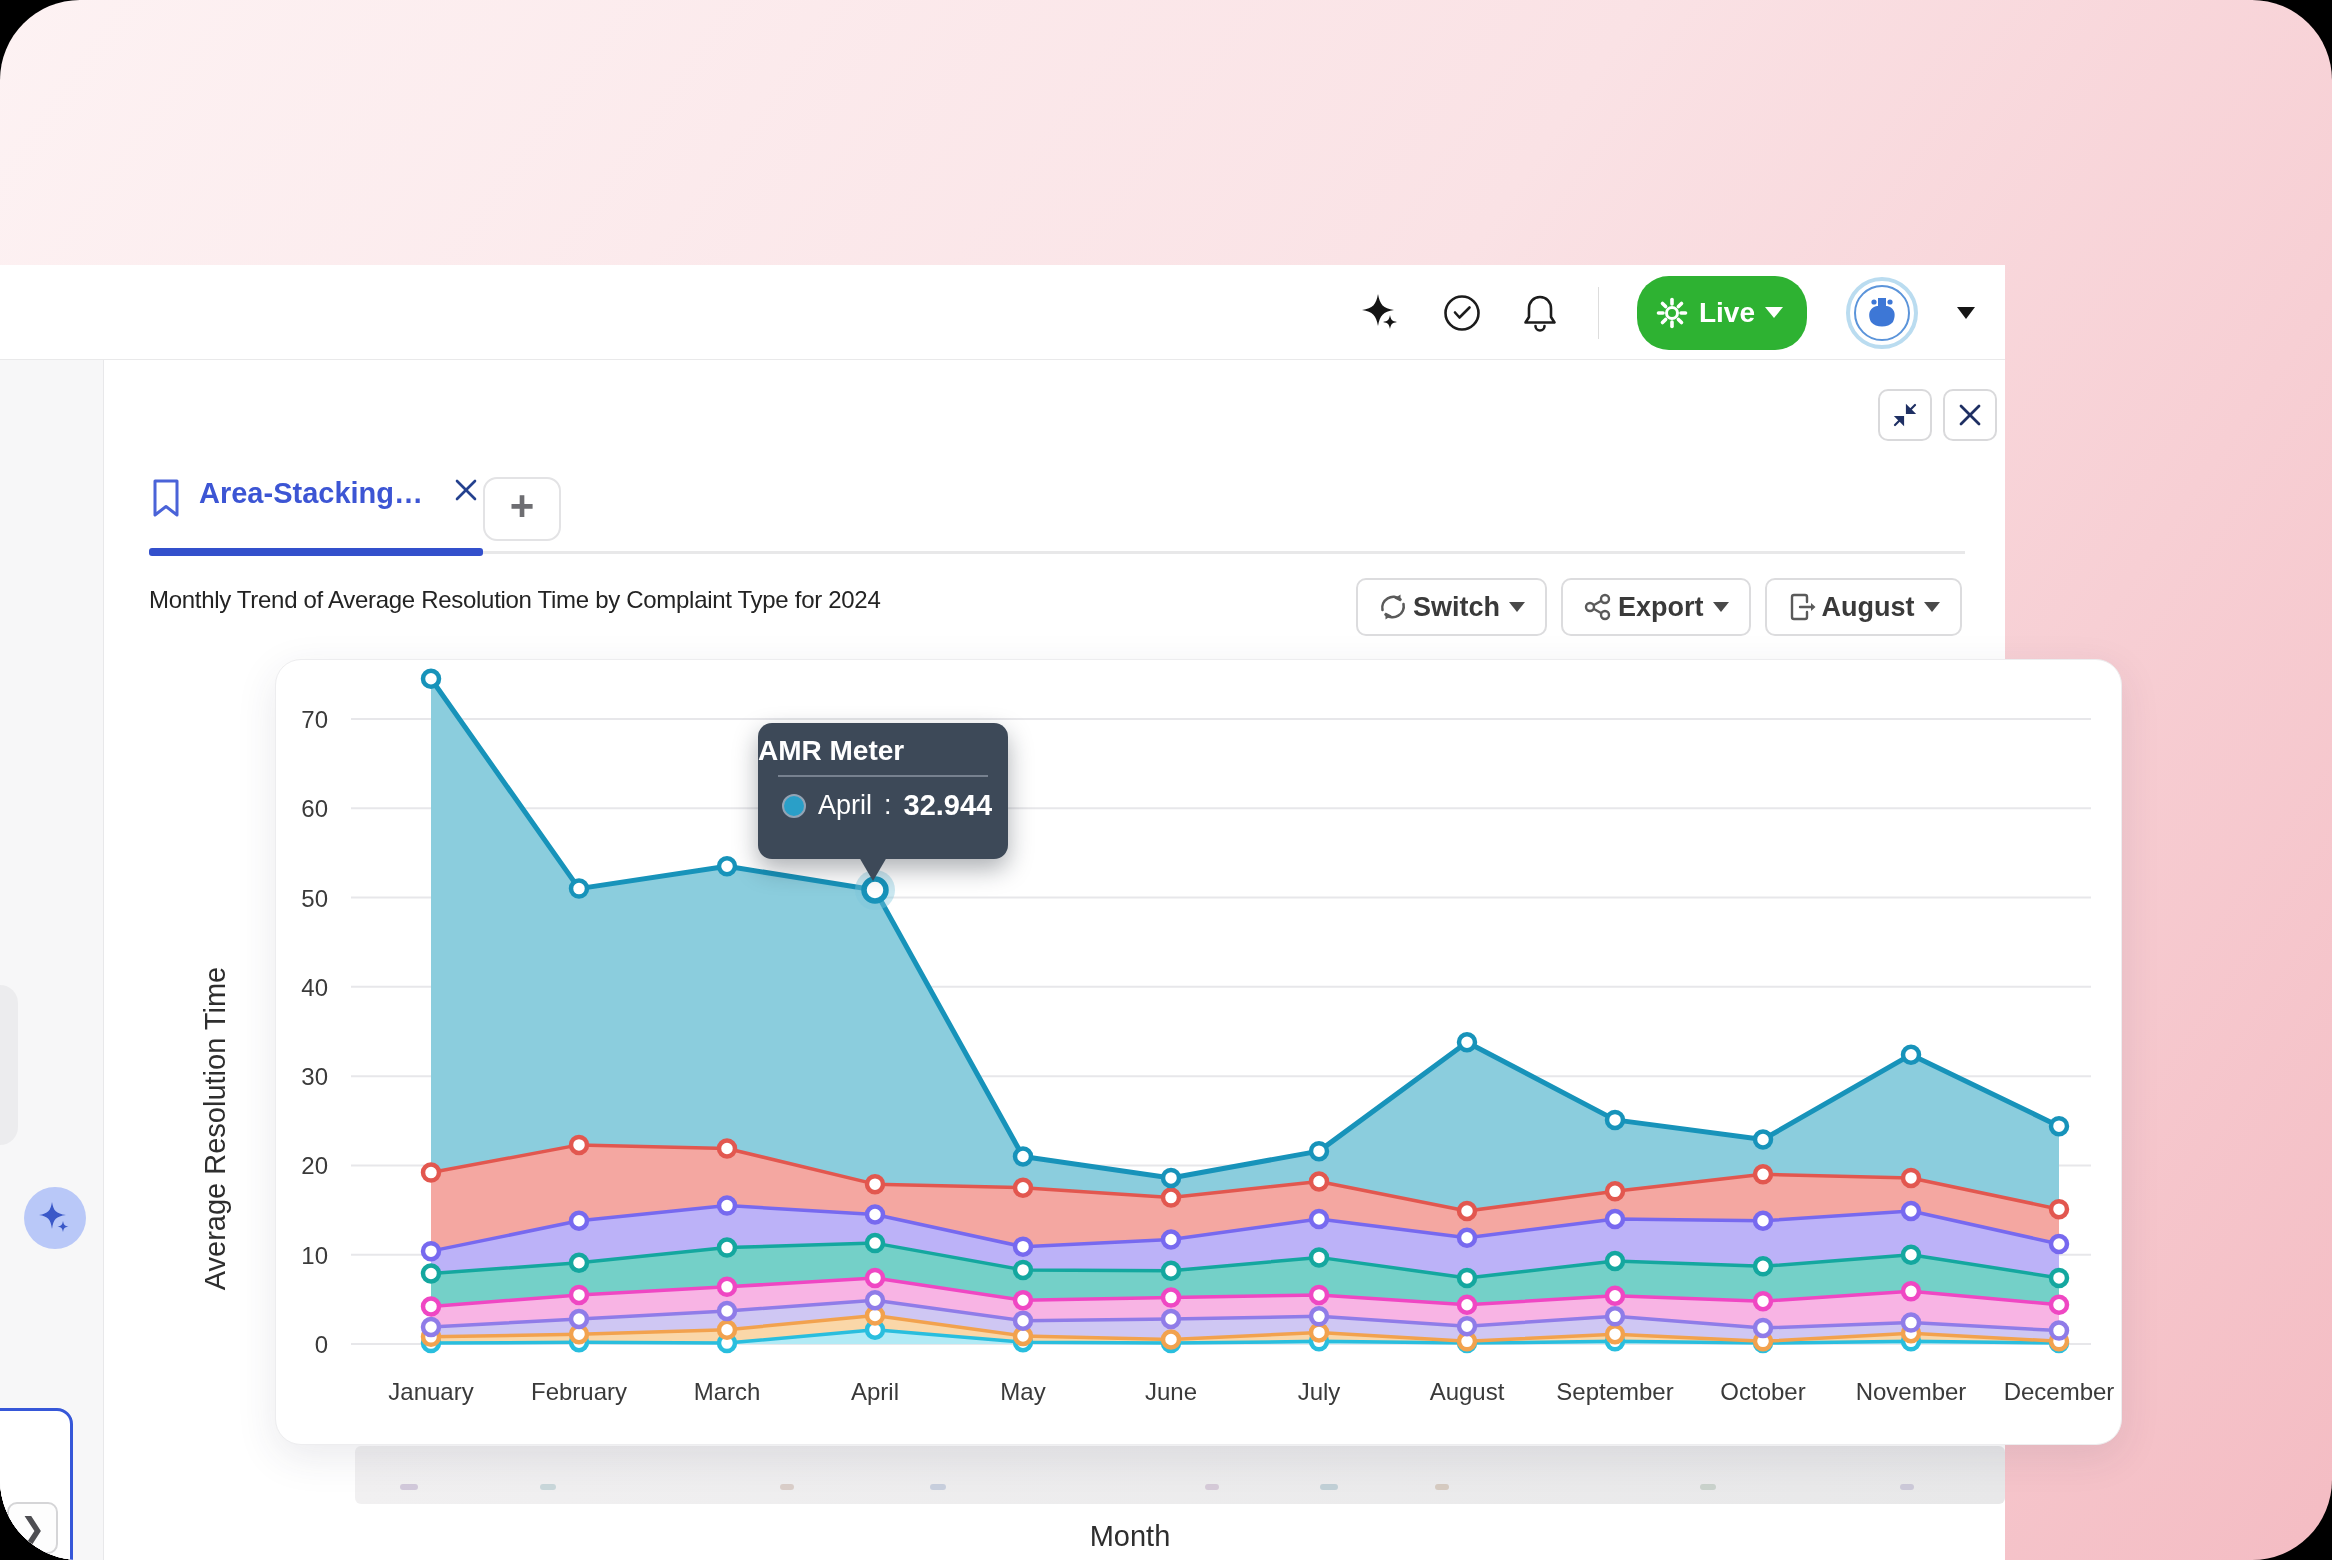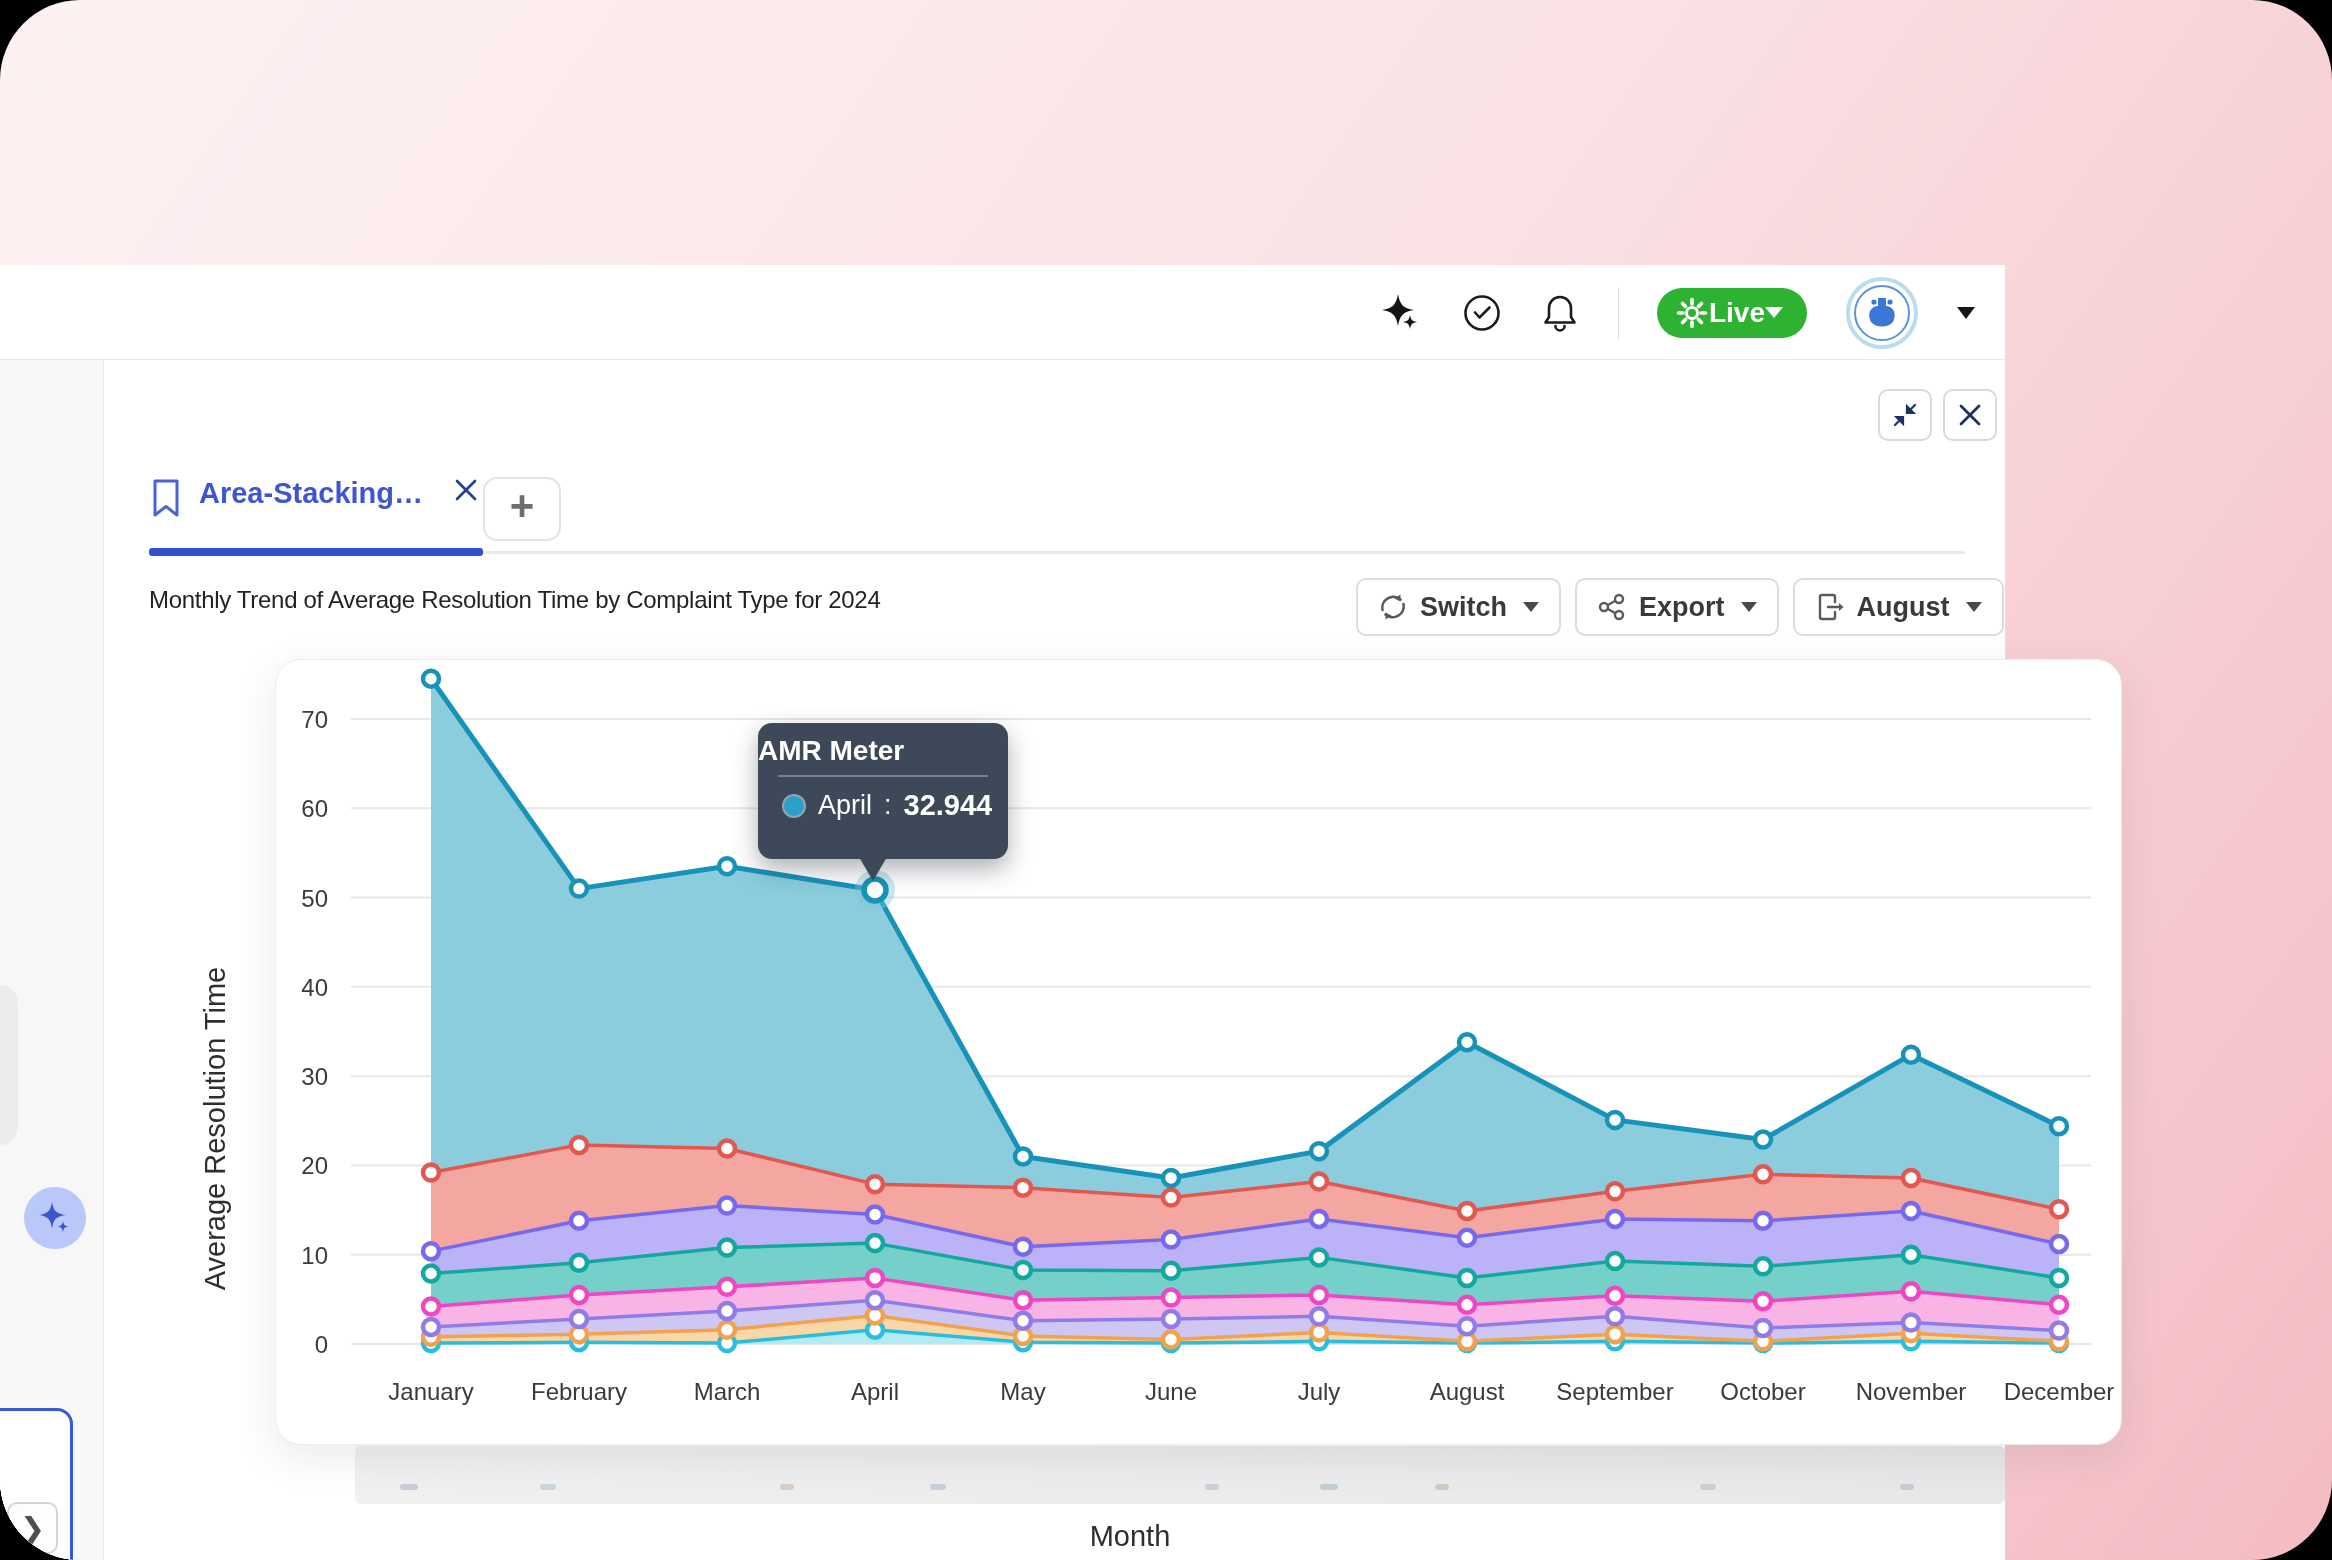--- a/index.html
+++ b/index.html
@@ -6,22 +6,22 @@
   *{box-sizing:border-box;font-family:"Liberation Sans","DejaVu Sans",sans-serif;}
   .page{position:relative;width:2332px;height:1560px;border-radius:80px;overflow:hidden;
         background:linear-gradient(125deg,#fdf2f3 0%,#fae2e5 48%,#f4bcc3 100%);}
   .abs{position:absolute;}
 
   
   .topbar{left:0;top:265px;width:2005px;height:95px;background:#fff;border-bottom:1px solid #e9e9ea;z-index:3;}
   .topbar-right{position:absolute;right:30px;top:0;height:95px;display:flex;align-items:center;gap:38px;}
   .icon-btn{display:flex;align-items:center;justify-content:center;cursor:pointer;}
   .vdiv{width:1px;height:52px;background:#ddd;}
-  .live-btn{display:flex;align-items:center;gap:0;background:#2eb232;color:#fff;border-radius:32px;
-            height:50px;padding:0 24px 0 18px;font-size:28px;font-weight:700;}
+  .live-btn{display:flex;align-items:center;gap:10px;background:#2eb232;color:#fff;border-radius:32px;
+            height:74px;padding:0 24px 0 18px;font-size:28px;font-weight:700;}
   .caret-down-white{width:0;height:0;border-left:9px solid transparent;border-right:9px solid transparent;border-top:11px solid #fff;}
   .caret-down-black{width:0;height:0;border-left:9px solid transparent;border-right:9px solid transparent;border-top:12px solid #161616;}
 
   
   .panel{left:0;top:360px;width:2005px;height:1200px;background:#fff;z-index:1;}
   .rail{left:0;top:360px;width:104px;height:1200px;background:#f7f7f8;border-right:1px solid #e8e8ea;z-index:2;}
   .rail-blob{left:-26px;top:985px;width:44px;height:160px;background:#ececee;border-radius:18px;}
   .rail-spark{left:24px;top:1187px;width:62px;height:62px;border-radius:50%;background:#b9c8f8;
               display:flex;align-items:center;justify-content:center;z-index:3;}
   .rail-bluebox{left:-60px;top:1408px;width:133px;height:200px;background:#fff;border:3px solid #3657d8;border-radius:16px;z-index:2;}
@@ -36,21 +36,21 @@
   .tab-label{color:#3c55d4;font-size:29px;font-weight:700;}
   .tab-close{margin-left:14px;}
   .plus-btn{left:483px;top:477px;width:78px;height:64px;border:2px solid #e3e3e5;border-radius:14px;background:#fff;
             display:flex;align-items:center;justify-content:center;color:#6e6e72;font-size:42px;font-weight:600;z-index:3;line-height:0;padding-bottom:6px;}
   .tabline-gray{left:149px;top:551px;width:1816px;height:3px;background:#e8e8e9;z-index:3;}
   .tabline-blue{left:149px;top:548px;width:334px;height:8px;background:#3350cc;border-radius:3px;z-index:4;}
 
   .title{left:149px;top:586px;font-size:24px;font-weight:400;color:#232323;letter-spacing:-0.3px;z-index:3;}
 
   .actions{left:1356px;top:578px;display:flex;gap:8px;z-index:3;}
-  .act-btn{display:flex;align-items:center;gap:12px;height:58px;padding:0 20px;border:2px solid #dcdcde;border-radius:10px;
+  .act-btn{display:flex;align-items:center;gap:5px;height:58px;padding:0 20px;border:2px solid #dcdcde;border-radius:10px;
            background:#fff;color:#3a3a3a;font-size:27px;font-weight:600;margin-right:6px;}
   .caret-sm{width:0;height:0;border-left:8px solid transparent;border-right:8px solid transparent;border-top:10px solid #4a4a4a;margin-left:4px;}
 
   
   .card{left:275px;top:659px;width:1847px;height:786px;background:#fff;border:1px solid #ededef;border-radius:26px;
         box-shadow:0 12px 40px rgba(50,50,80,0.10);z-index:5;}
   .ylabel{left:-137px;top:1112px;width:704px;text-align:center;font-size:29px;color:#2e2e2e;
           transform:rotate(-90deg);z-index:6;}
   .xlabel{left:980px;top:1520px;width:300px;text-align:center;font-size:29px;color:#2e2e2e;z-index:6;}
 

